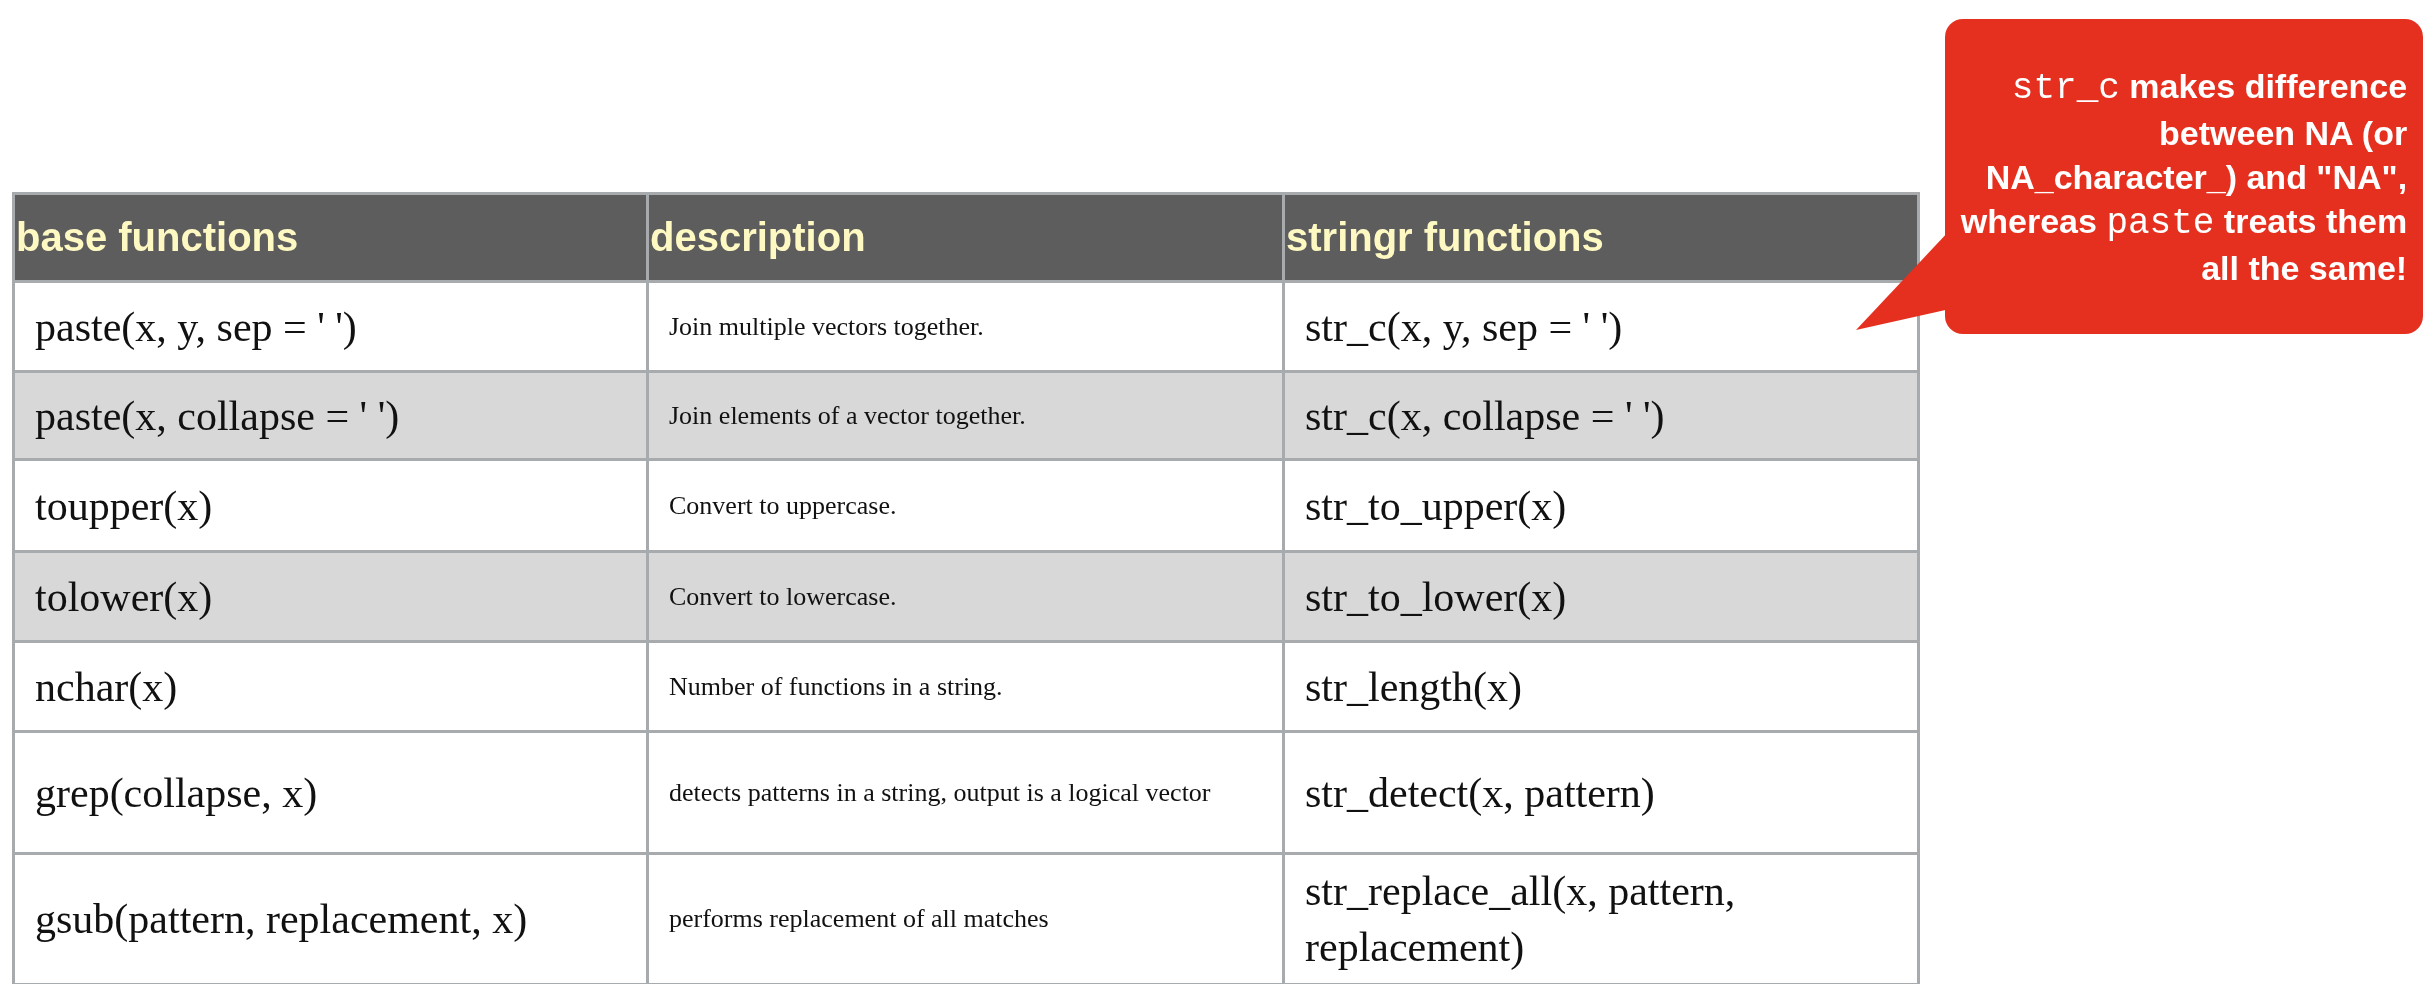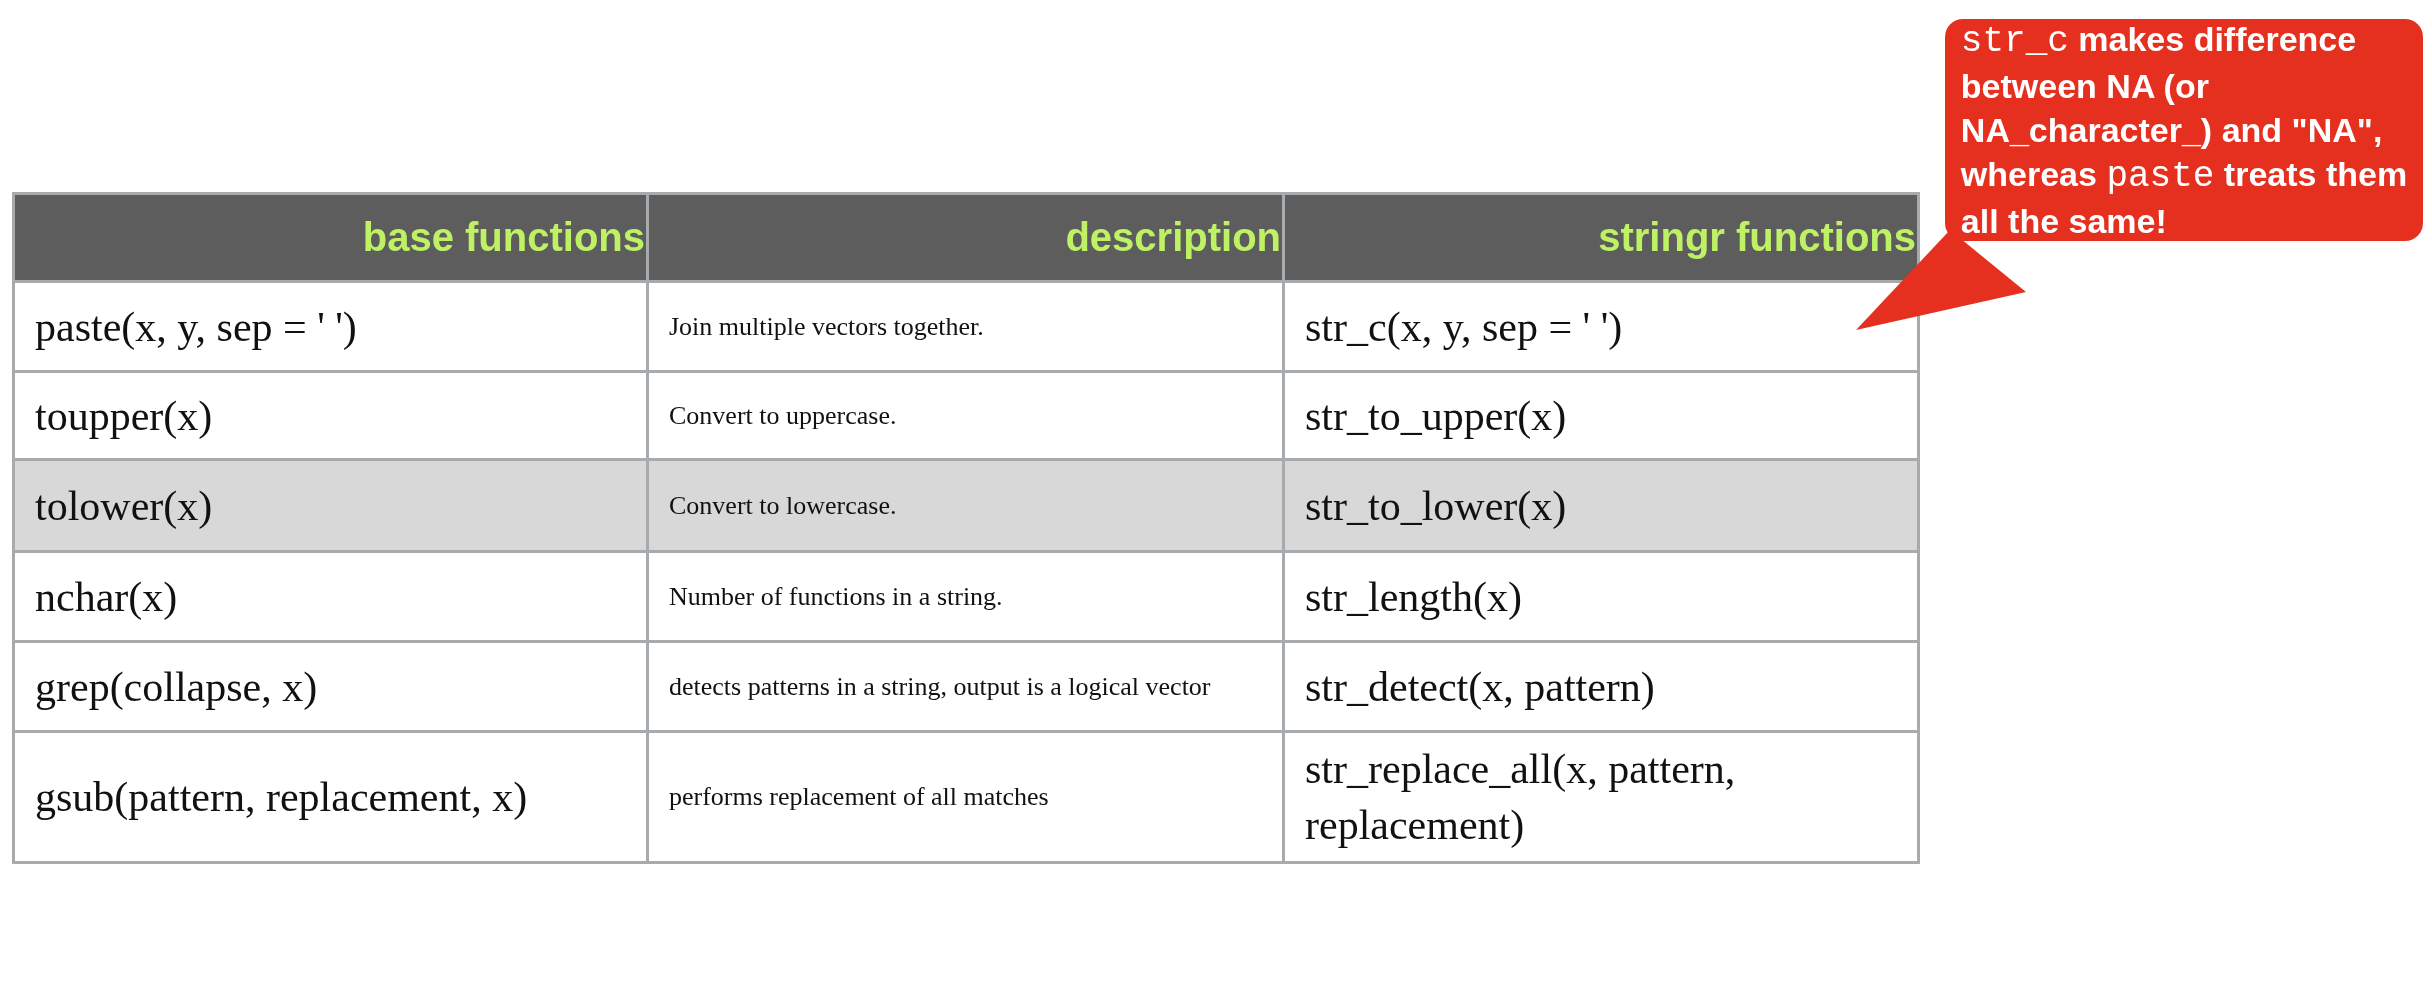--- a/index.html
+++ b/index.html
@@ -26,25 +26,25 @@
   table.func-table {
     position: absolute;
     left: 12px;
     top: 192px;
     width: 1905px;
     border-collapse: collapse;
     table-layout: fixed;
   }
   table.func-table th {
     background: var(--header-bg);
-    color: #bef264;
+    color: #fef9c3;
     font-size: 40px;
     font-weight: bold;
     height: 88px;
-    text-align: right;
+    text-align: left;
     vertical-align: middle;
     border: 3px solid var(--border);
   }
   table.func-table td {
     border: 3px solid var(--border);
     vertical-align: middle;
     padding: 8px 12px 8px 20px;
     background: #ffffff;
     font-family: Liberation Serif, serif;
   }
@@ -67,29 +67,29 @@
   tbody tr:nth-child(5) { height: 90px; }
   tbody tr:nth-child(6) { height: 122px; }
   tbody tr:nth-child(7) { height: 116px; }
 
   
   .callout-body {
     position: absolute;
     left: 1945px;
     top: 19px;
     width: 478px;
-    height: 222px;
+    height: 315px;
     background: var(--callout);
     border-radius: 18px;
     color: var(--callout-text);
     display: flex;
     flex-direction: column;
     align-items: center;
     justify-content: center;
-    text-align: left;
+    text-align: right;
     padding: 6px 10px;
     z-index: 2;
   }
   .callout-line {
     white-space: nowrap;
     line-height: 44px;
     font-size: 34px;
     font-weight: bold;
   }
   .callout-line .mono {
@@ -125,20 +125,25 @@
         <th>description</th>
         <th>stringr functions</th>
       </tr>
     </thead>
     <tbody id="table-body">
         <tr>
           <td class="code">paste(x, y, sep = ' ')</td>
           <td class="desc">Join multiple vectors together.</td>
           <td class="code">str_c(x, y, sep = ' ')</td>
         </tr>
+        <tr class="shaded">
+          <td class="code">paste(x, collapse = ' ')</td>
+          <td class="desc">Join elements of a vector together.</td>
+          <td class="code">str_c(x, collapse = ' ')</td>
+        </tr>
         <tr>
           <td class="code">toupper(x)</td>
           <td class="desc">Convert to uppercase.</td>
           <td class="code">str_to_upper(x)</td>
         </tr>
         <tr class="shaded">
           <td class="code">tolower(x)</td>
           <td class="desc">Convert to lowercase.</td>
           <td class="code">str_to_lower(x)</td>
         </tr>

